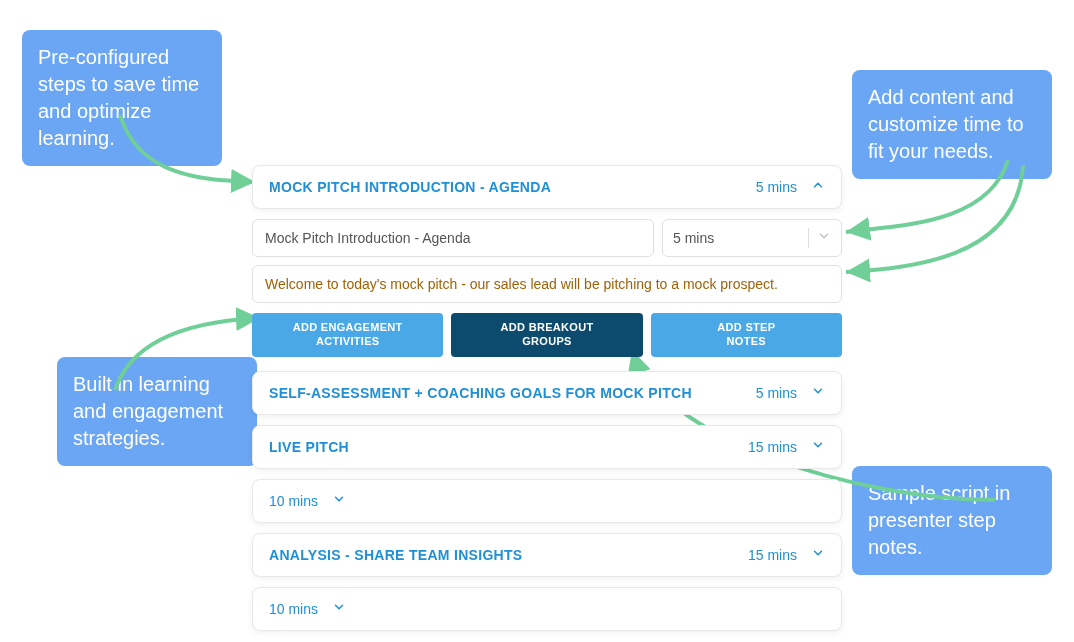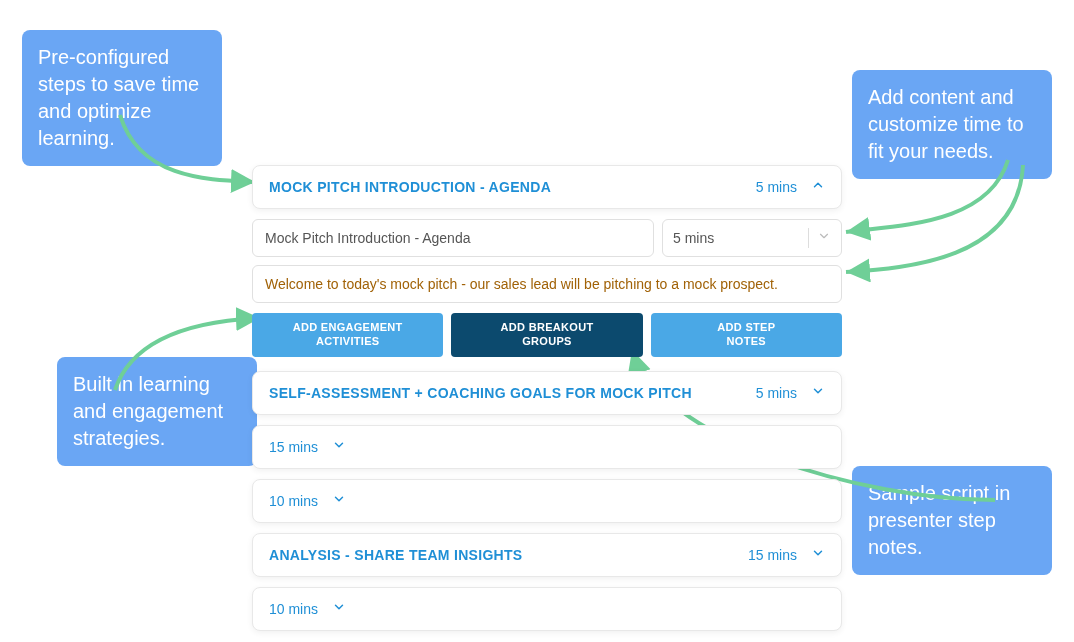--- a/index.html
+++ b/index.html
@@ -215,20 +215,21 @@
 
   <div class="step-card">
     <span class="step-title">SELF-ASSESSMENT + COACHING GOALS FOR MOCK PITCH</span>
     <span class="step-duration">5 mins</span>
     <span class="chevron"><svg width="14" height="14" viewBox="0 0 24 24">
           <path d="M6 9l6 6 6-6" stroke="#1f8fd6" stroke-width="2.5" fill="none" stroke-linecap="round" stroke-linejoin="round"></path>
         </svg></span>
   </div>
 
   <div class="step-card">
+    <span class="step-title">LIVE PITCH</span>
     <span class="step-duration">15 mins</span>
     <span class="chevron"><svg width="14" height="14" viewBox="0 0 24 24">
           <path d="M6 9l6 6 6-6" stroke="#1f8fd6" stroke-width="2.5" fill="none" stroke-linecap="round" stroke-linejoin="round"></path>
         </svg></span>
   </div>
 
   <div class="step-card">
     <span class="step-duration">10 mins</span>
     <span class="chevron"><svg width="14" height="14" viewBox="0 0 24 24">
           <path d="M6 9l6 6 6-6" stroke="#1f8fd6" stroke-width="2.5" fill="none" stroke-linecap="round" stroke-linejoin="round"></path>

